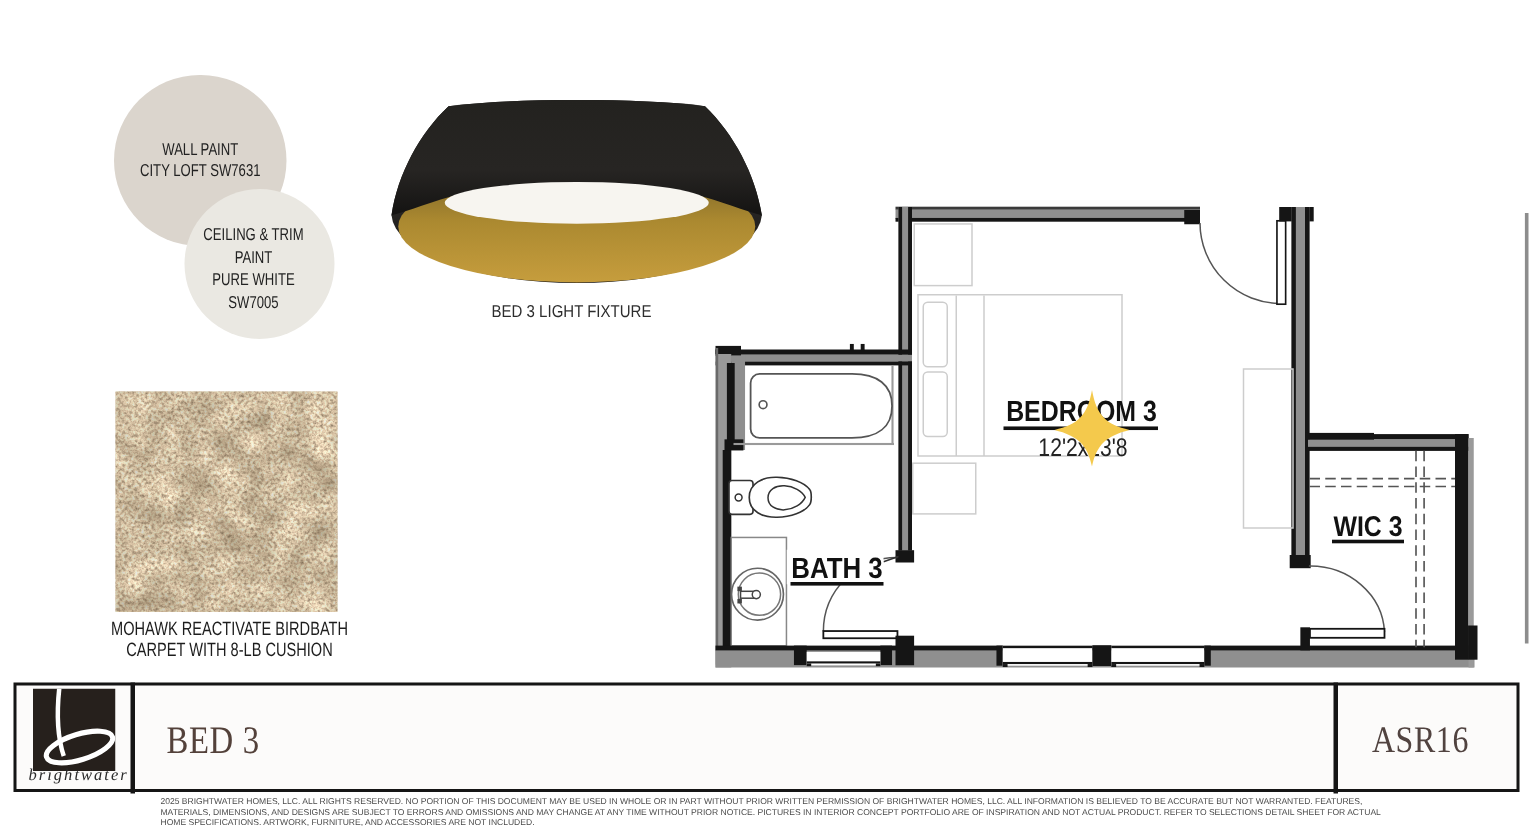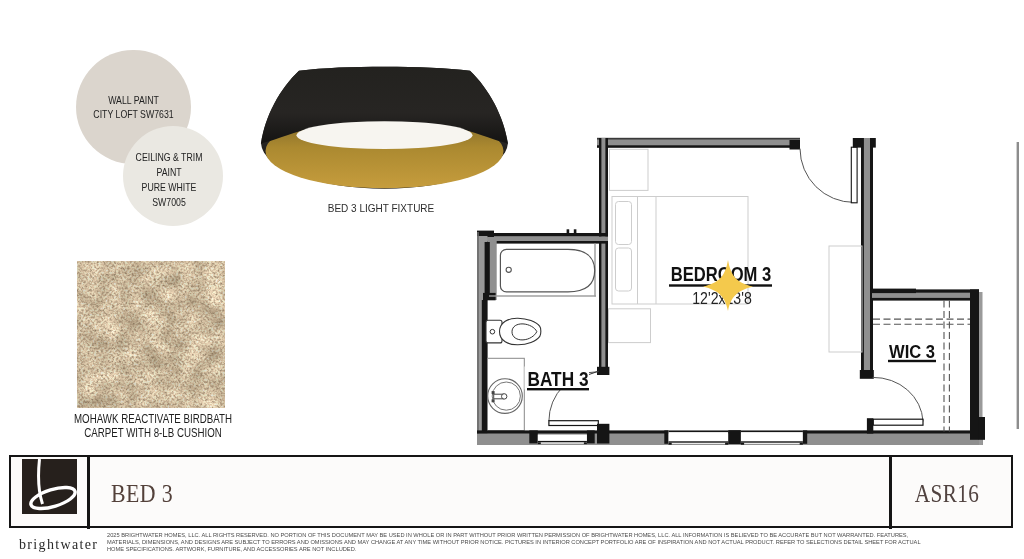--- a/index.html
+++ b/index.html
@@ -258,21 +258,21 @@
 <div class="abs" style="left:889.4px;top:454.5px;width:2.6px;height:74px;background:#151515;"></div>
 
 <svg class="abs" style="left:21.8px;top:459.2px;" width="55" height="55" viewBox="0 0 55 55">
   <rect x="0" y="0" width="55" height="55" fill="#26201c"></rect>
   <g fill="none" stroke="#ffffff">
     <path d="M 17.5,0 C 16,14 15.5,30 20.5,45" stroke-width="3"></path>
     <ellipse cx="31" cy="39" rx="23" ry="8.5" stroke-width="3.4" transform="rotate(-17 31 39)"></ellipse>
   </g>
 </svg>
 
-<div class="abs ctr" style="left:19px;top:537px;width:60px;font-family:'Liberation Serif',serif;font-size:14px;letter-spacing:1.35px;color:#2a2a2a;">brightwater</div>
+<div class="abs ctr" style="left:19px;top:511px;width:60px;font-family:'Liberation Serif',serif;font-style:italic;font-size:11px;letter-spacing:1.35px;color:#2a2a2a;">brightwater</div>
 
 <div class="abs" style="left:111px;top:478.6px;font-family:'Liberation Serif',serif;font-size:26px;color:#53413a;letter-spacing:0.5px;transform:scaleX(0.84);transform-origin:0 0;">BED 3</div>
 
 <div class="abs ctr" style="left:890px;top:479.9px;width:114px;font-family:'Liberation Serif',serif;font-size:25px;color:#514340;letter-spacing:0.5px;transform:scaleX(0.85);">ASR16</div>
 
 <div class="abs" style="left:107px;top:531.5px;width:920px;font-size:5.7px;line-height:7.15px;color:#4b4b4b;">2025 BRIGHTWATER HOMES, LLC. ALL RIGHTS RESERVED. NO PORTION OF THIS DOCUMENT MAY BE USED IN WHOLE OR IN PART WITHOUT PRIOR WRITTEN PERMISSION OF BRIGHTWATER HOMES, LLC. ALL INFORMATION IS BELIEVED TO BE ACCURATE BUT NOT WARRANTED. FEATURES,<br>MATERIALS, DIMENSIONS, AND DESIGNS ARE SUBJECT TO ERRORS AND OMISSIONS AND MAY CHANGE AT ANY TIME WITHOUT PRIOR NOTICE. PICTURES IN INTERIOR CONCEPT PORTFOLIO ARE OF INSPIRATION AND NOT ACTUAL PRODUCT. REFER TO SELECTIONS DETAIL SHEET FOR ACTUAL<br>HOME SPECIFICATIONS. ARTWORK, FURNITURE, AND ACCESSORIES ARE NOT INCLUDED.</div>
 
 </div>
 
 </body></html>

